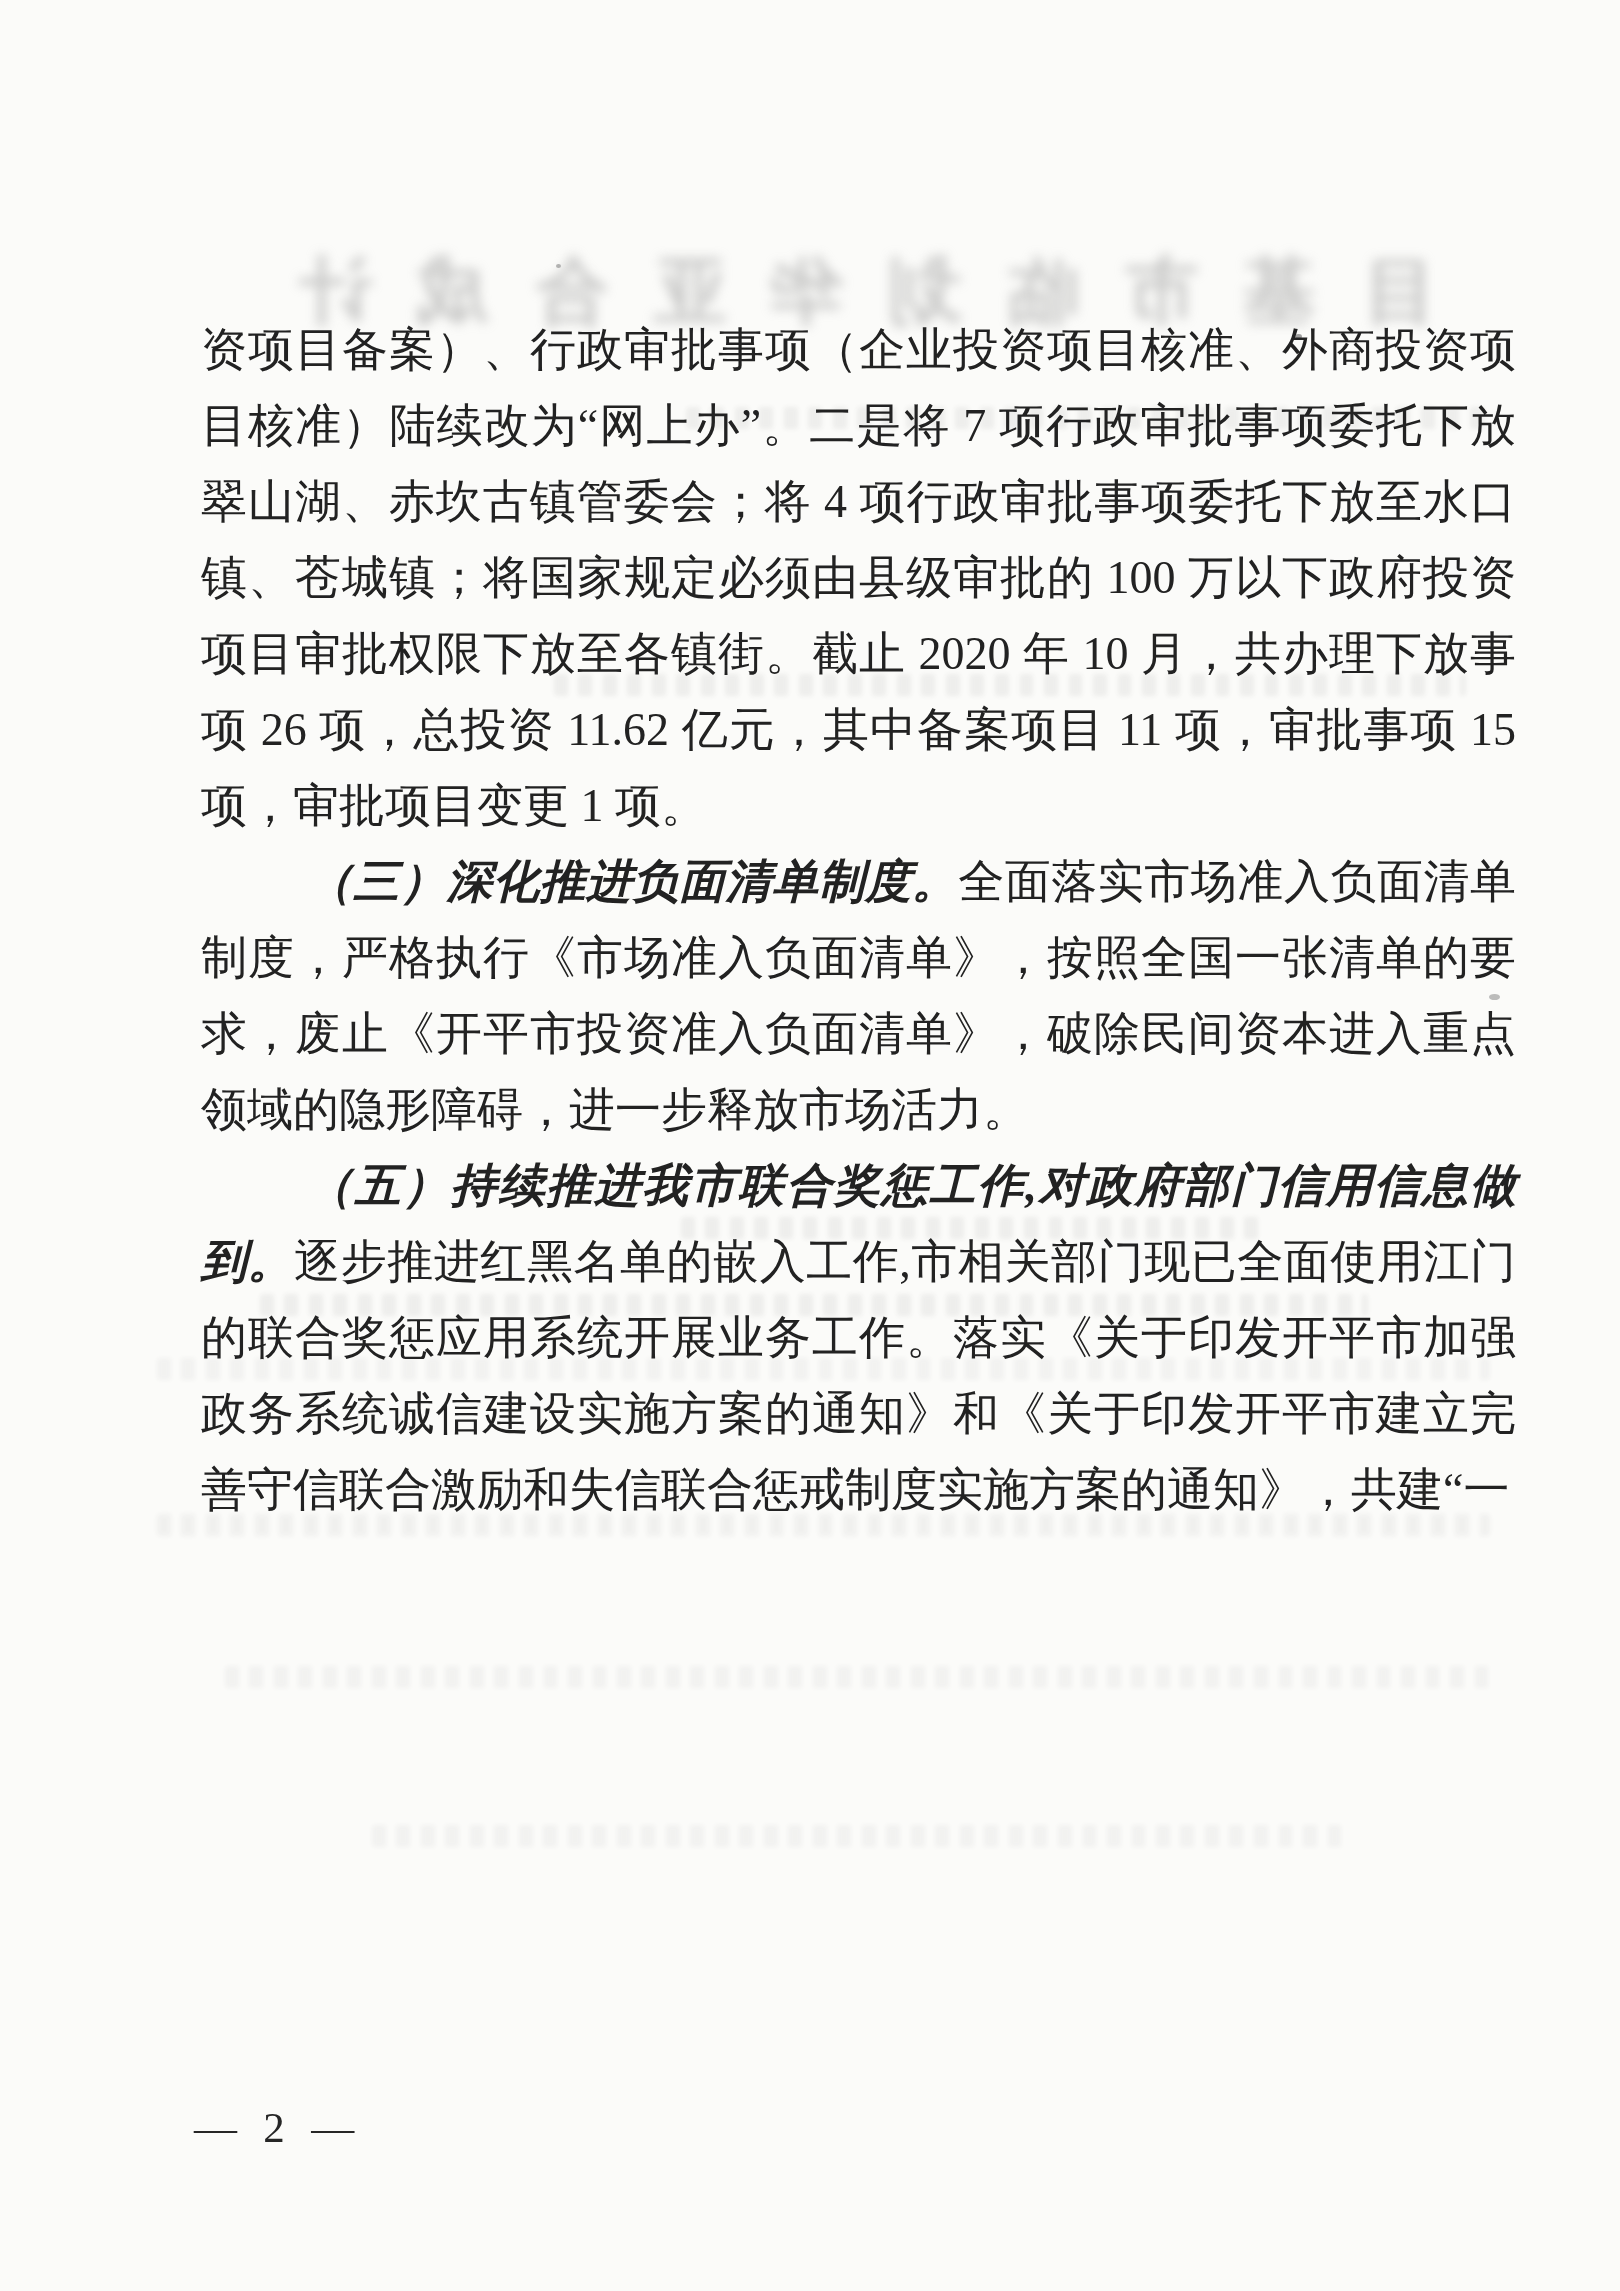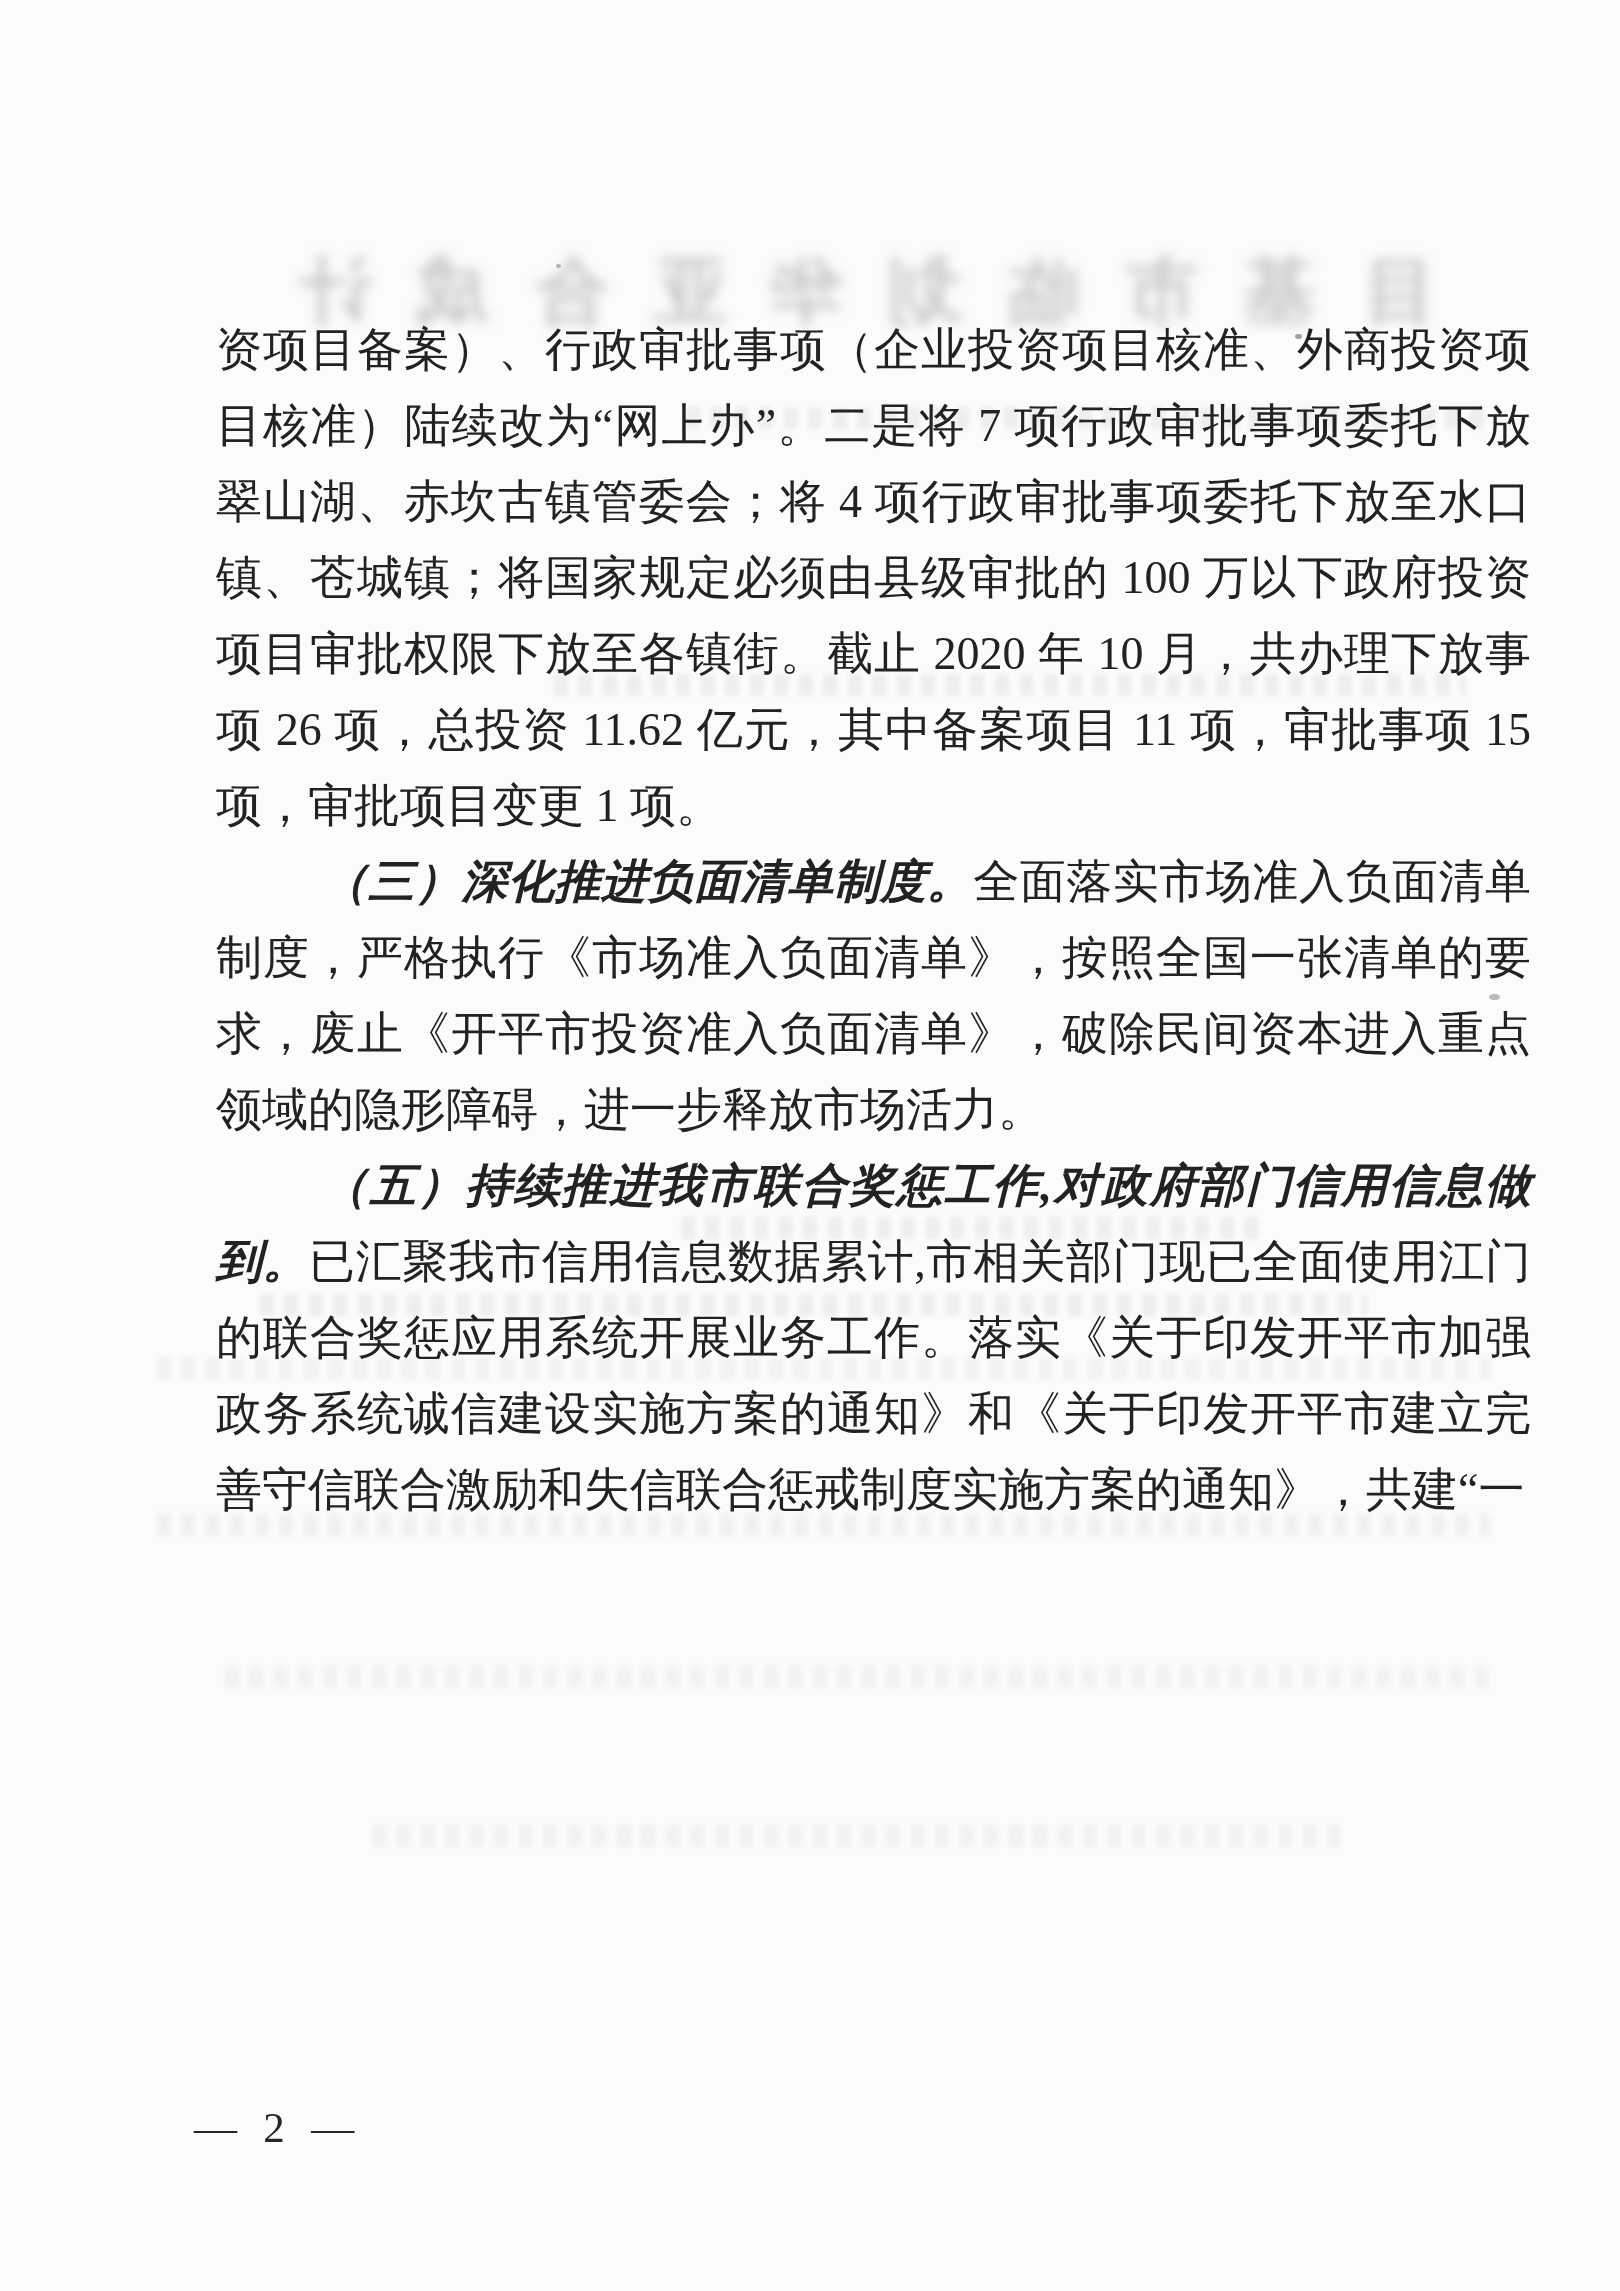--- a/index.html
+++ b/index.html
@@ -54,21 +54,20 @@
   .body-text {
     position: absolute;
     left: 201px;
     top: 312px;
     width: 1315px;
     color: #222;
     font-size: 46px;
     line-height: 76px;
     text-align: justify;
     text-justify: inter-ideograph;
-    margin-left: 15px;
   }
   .body-text p {
     margin: 0;
   }
   .body-text p.indent {
     text-indent: 2.3em;
   }
   .seg.bold {
     font-weight: bold;
     font-style: italic;
@@ -99,19 +98,19 @@
   <div class="ghost-row" style="left:225px;  top:1666px; width:1274px; opacity:.22;"></div>
   <div class="ghost-row" style="left:372px;  top:1825px; width:980px; opacity:.22;"></div>
 
   <div class="speck s1"></div>
   <div class="speck s2"></div>
   <div class="speck s3"></div>
 
   <main class="body-text">
       <p class="para"><span class="seg">资项目备案）、行政审批事项（企业投资项目核准、外商投资项目核准）陆续改为“网上办”。二是将 7 项行政审批事项委托下放翠山湖、赤坎古镇管委会；将 4 项行政审批事项委托下放至水口镇、苍城镇；将国家规定必须由县级审批的 100 万以下政府投资项目审批权限下放至各镇街。截止 2020 年 10 月，共办理下放事项 26 项，总投资 11.62 亿元，其中备案项目 11 项，审批事项 15 项，审批项目变更 1 项。</span></p>
       <p class="para indent"><span class="seg bold">（三）深化推进负面清单制度。</span><span class="seg">全面落实市场准入负面清单制度，严格执行《市场准入负面清单》，按照全国一张清单的要求，废止《开平市投资准入负面清单》，破除民间资本进入重点领域的隐形障碍，进一步释放市场活力。</span></p>
-      <p class="para indent"><span class="seg bold">（五）持续推进我市联合奖惩工作,对政府部门信用信息做到。</span><span class="seg">已汇聚我市信用信息数据累计,市相关部门现已全面使用江门的联合奖惩应用系统开展业务工作。落实《关于印发开平市加强政务系统诚信建设实施方案的通知》和《关于印发开平市建立完善守信联合激励和失信联合惩戒制度实施方案的通知》，共建“一</span></p>
+      <p class="para indent"><span class="seg bold">（五）持续推进我市联合奖惩工作,对政府部门信用信息做到。</span><span class="seg">逐步推进红黑名单的嵌入工作,市相关部门现已全面使用江门的联合奖惩应用系统开展业务工作。落实《关于印发开平市加强政务系统诚信建设实施方案的通知》和《关于印发开平市建立完善守信联合激励和失信联合惩戒制度实施方案的通知》，共建“一</span></p>
     </main>
 
   <div class="page-number">— 2 —</div>
 
 </div>
 
 
 </body></html>

